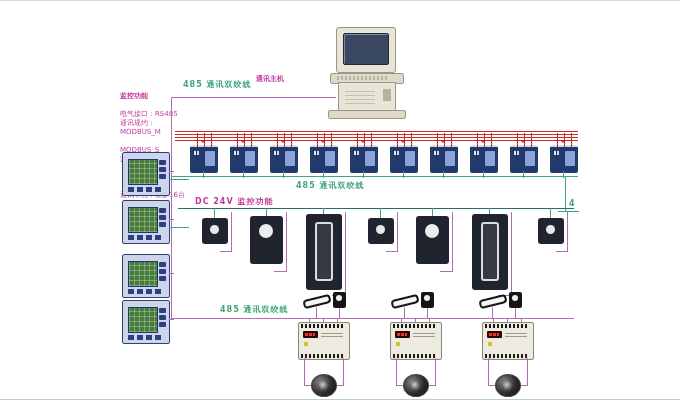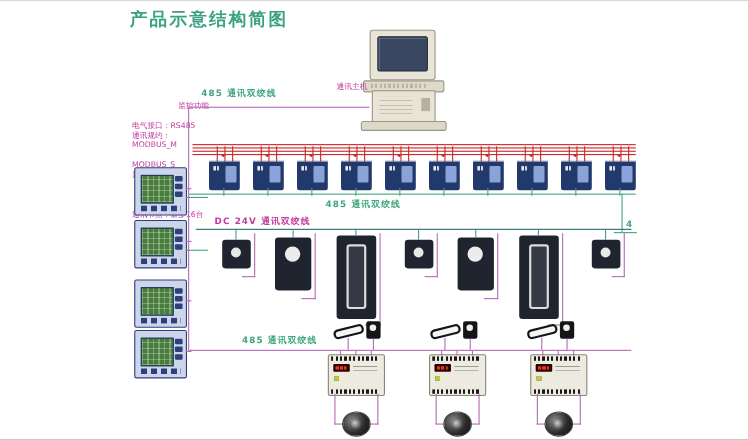--- a/index.html
+++ b/index.html
@@ -20,21 +20,21 @@
   .c-teal{background:var(--dc_teal);}
 
   
   .lab{position:absolute;font-size:8px;font-weight:600;letter-spacing:1px;white-space:nowrap;}
   .lab-green{color:var(--bus_green);}
   .lab-red{color:var(--power_red);}
   .lab-mag{color:var(--note_magenta);}
 
   
   .note{position:absolute;font-size:7px;line-height:9px;color:var(--note_magenta);white-space:pre-line;}
-  .note-heading{font-weight:400;text-align:right;}
+  .note-heading{font-weight:700;text-align:left;}
 
   
   .ws{position:absolute;left:328px;top:25px;width:76px;height:93px;}
   .ws *{position:absolute;}
   .ws-mon{left:8px;top:2px;width:58px;height:44px;background:#e9e5d6;border:1px solid #9b968a;border-radius:3px;}
   .ws-scr{left:6px;top:5px;width:44px;height:30px;background:#3a4760;border:1px solid #202a3c;border-radius:2px;box-shadow:inset 1px 1px 0 #7d8aa5;}
   .ws-kb{left:2px;top:48px;width:72px;height:9px;background:#ded9c8;border:1px solid #9b968a;border-radius:2px;}
   .ws-kb::after{content:"";position:absolute;left:6px;top:2px;width:50px;height:4px;background:repeating-linear-gradient(90deg,#b9b4a4 0 2px,transparent 2px 4px);}
   .ws-body{left:10px;top:57px;width:56px;height:28px;background:#e9e5d6;border:1px solid #9b968a;}
   .ws-body::after{content:"";position:absolute;left:6px;top:5px;width:30px;height:16px;background:repeating-linear-gradient(0deg,#c5c0b0 0 1px,transparent 1px 4px);}
@@ -116,21 +116,20 @@
   .scone{left:7px;top:6px;width:9px;height:9px;border-radius:50%;
          background:radial-gradient(circle at 40% 40%,#cfcfcf,#666 60%,#333);}
 </style>
 </head>
 <body>
 
 <div class="canvas">
   <div class="frame f-top"></div>
   <div class="frame f-bot"></div>
 
-  <div class="title">产品示意结构简图</div>
 
   <div class="ws">
     <div class="ws-mon">
       <div class="ws-scr"></div>
     </div>
     <div class="ws-kb"></div>
     <div class="ws-body"></div>
     <div class="ws-base"></div>
   </div>
 
@@ -144,21 +143,21 @@
 　　　　　MODBUS_S
 监控功能：
 　5路温度探测
 　4路无源声光
 　4路输入信号
 通讯节点：最多16台</div>
   </div>
 
   <div class="lab lab-green" style="left:183px;top:79px;">485 通讯双绞线</div>
   <div class="lab lab-green" style="left:296px;top:180px;">485 通讯双绞线</div>
-  <div class="lab lab-mag" style="left:195px;top:196px;">DC 24V 通讯双绞线</div>
+  <div class="lab lab-mag" style="left:195px;top:196px;">DC 24V 监控功能</div>
   <div class="lab lab-green" style="left:220px;top:304px;">485 通讯双绞线</div>
   <div class="lab lab-green" style="left:569px;top:199px;">4</div>
 
   <div class="hl c-mag" style="left:171px;top:97px;width:165px;"></div>
   <div class="vl c-mag" style="left:171px;top:97px;height:221px;"></div>
   <div class="hl c-red" style="left:175px;top:131px;width:403px;"></div>
   <div class="hl c-red" style="left:175px;top:134px;width:403px;"></div>
   <div class="hl c-red" style="left:175px;top:137px;width:403px;"></div>
   <div class="hl c-red" style="left:175px;top:140px;width:403px;"></div>
   <div class="hl c-grn" style="left:172px;top:176px;width:406px;"></div>

